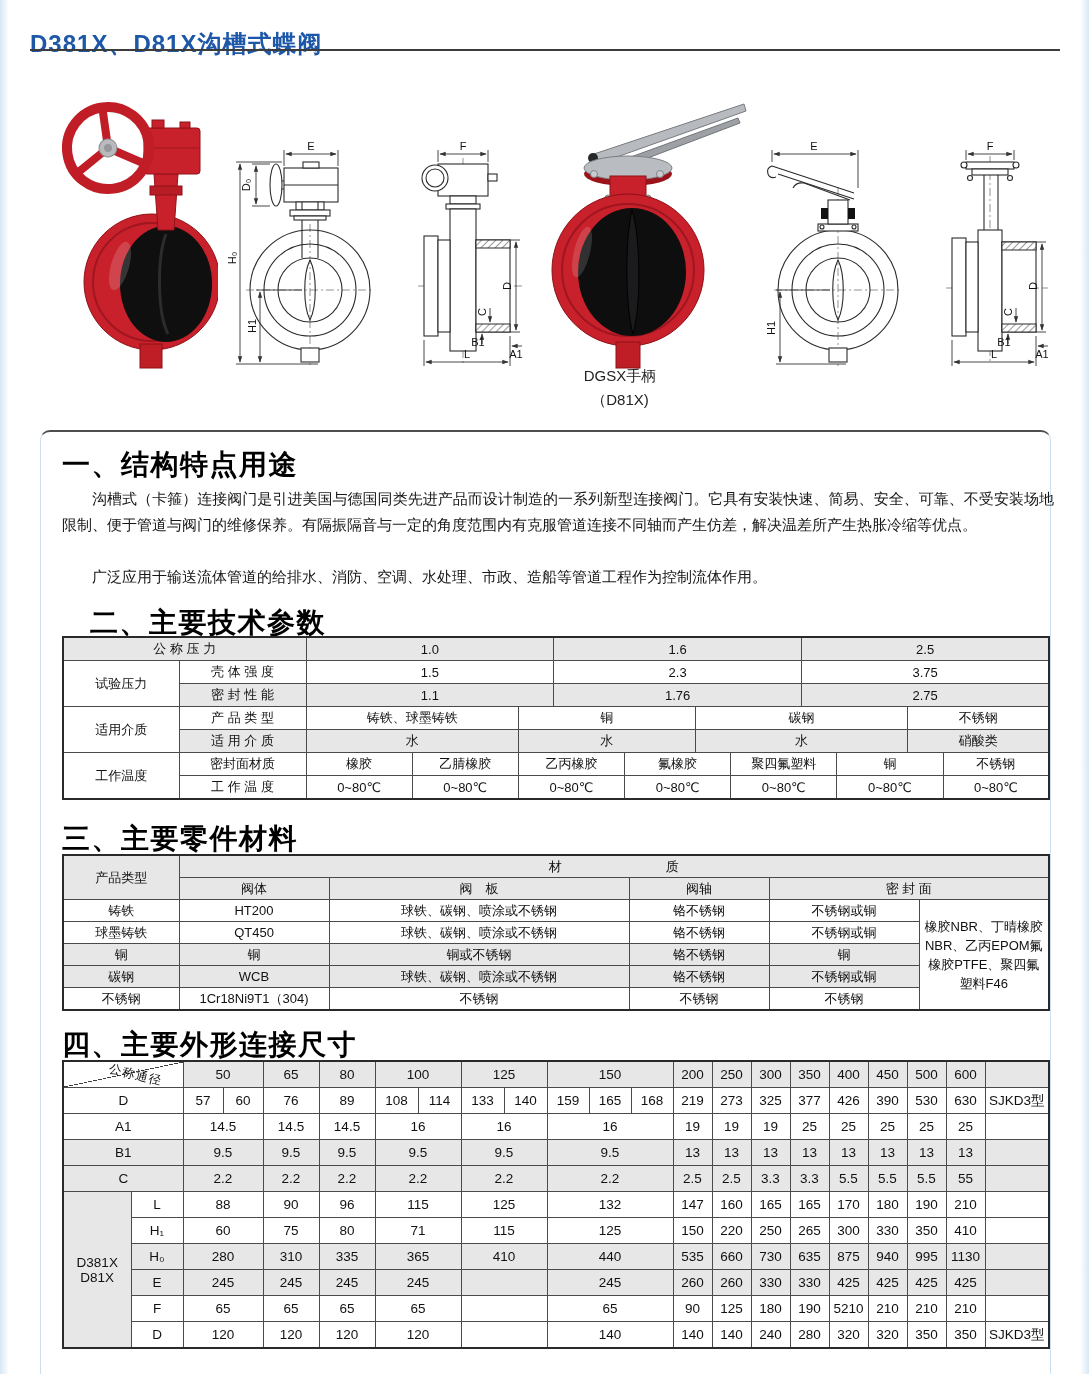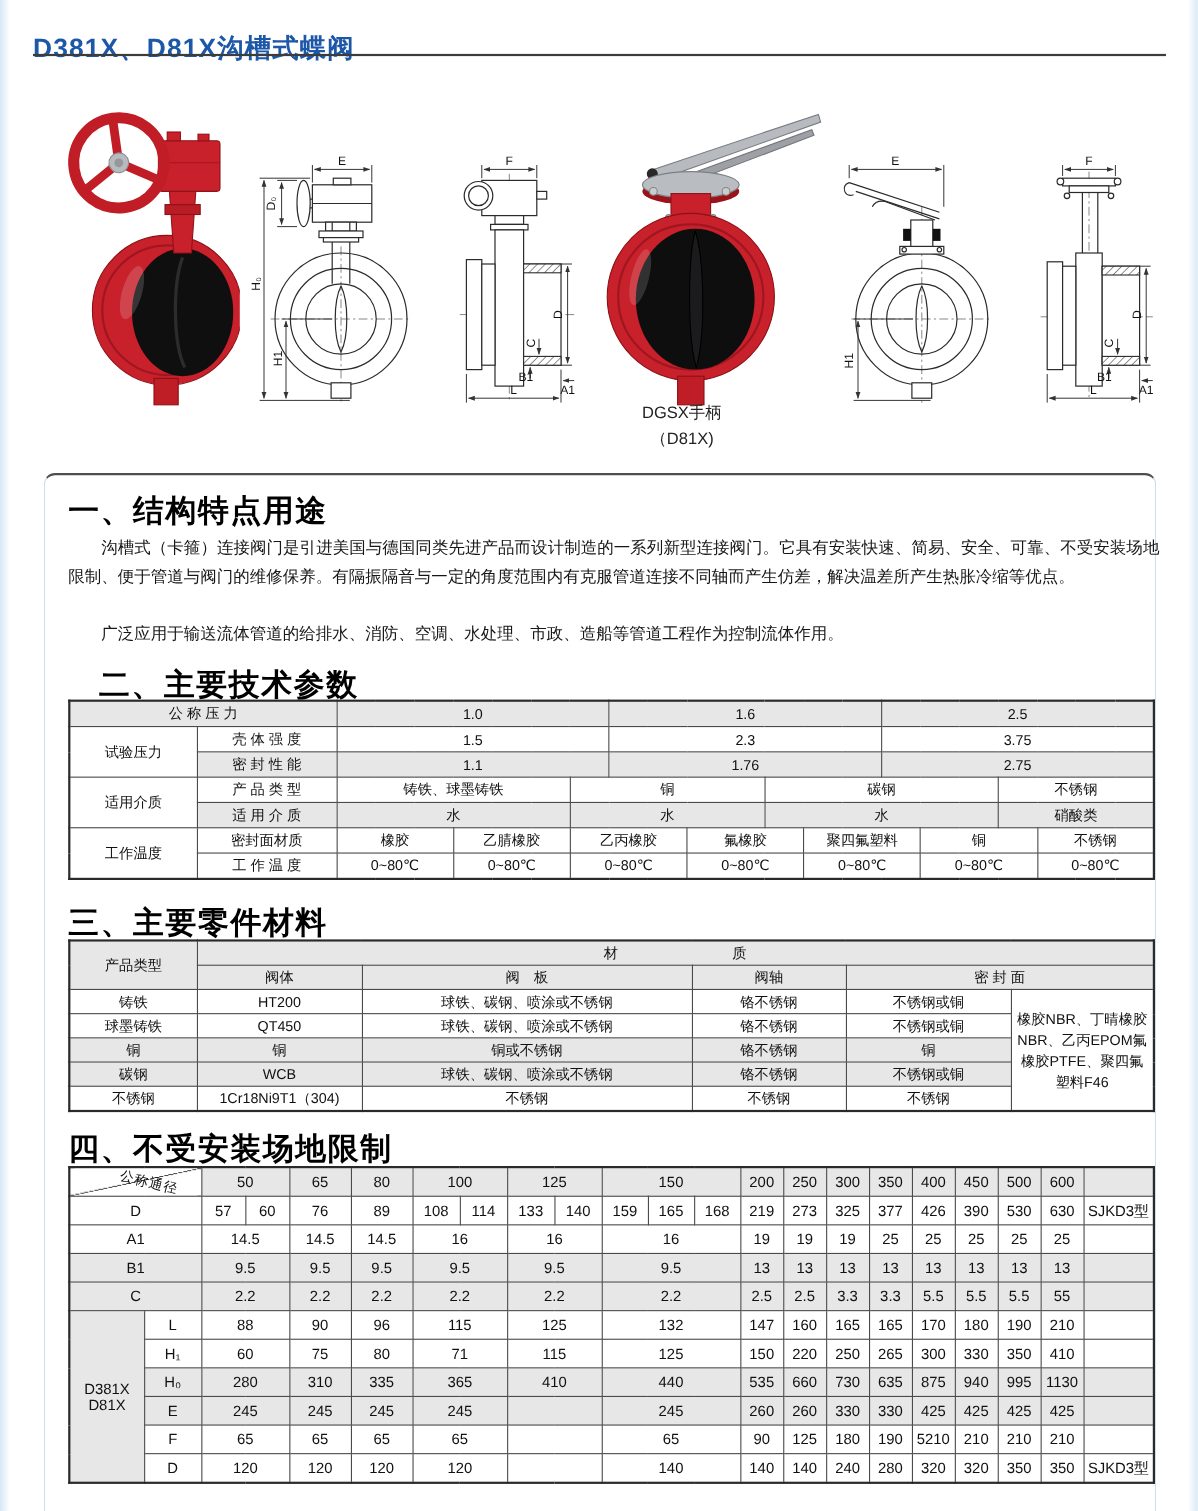--- a/index.html
+++ b/index.html
@@ -394,21 +394,21 @@
         <tr>
           <td>不锈钢</td>
           <td>1Cr18Ni9T1（304)</td>
           <td>不锈钢</td>
           <td>不锈钢</td>
           <td>不锈钢</td>
         </tr>
       </tbody>
     </table>
 
-  <div id="h-s4" class="sec-h">四、不受安装场地限制</div>
+  <div id="h-s4" class="sec-h">四、主要外形连接尺寸</div>
   <table id="t4" class="dt">
       <colgroup>
         <col style="width: 68px;">
         <col style="width: 52px;">
         <col style="width: 40px;">
         <col style="width: 40px;">
         <col style="width: 56px;">
         <col style="width: 56px;">
         <col style="width: 43px;">
         <col style="width: 43px;">

